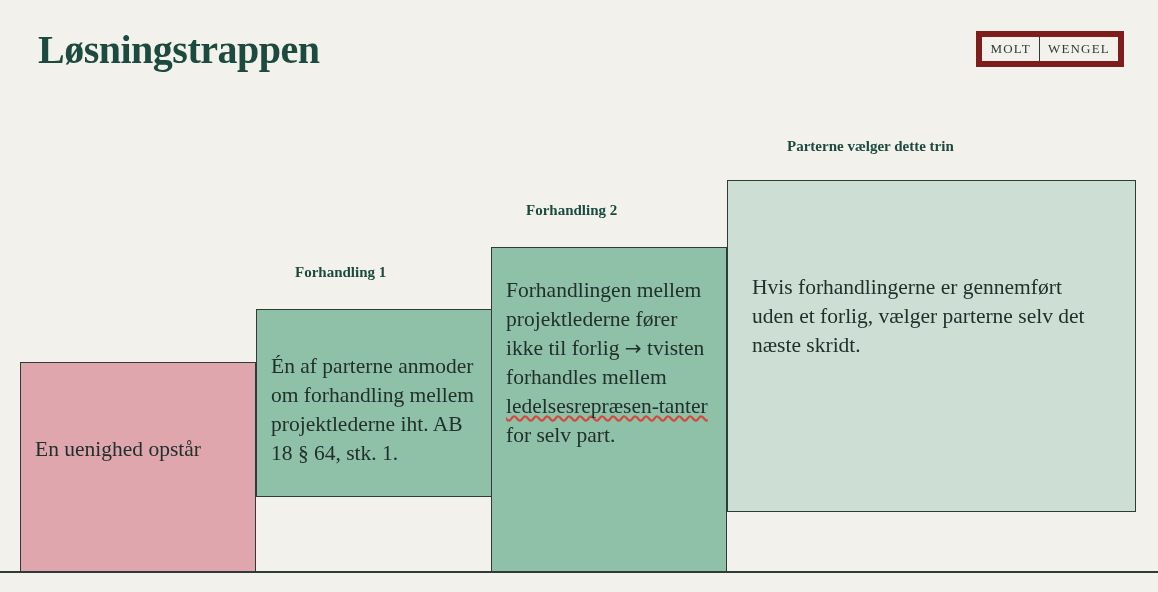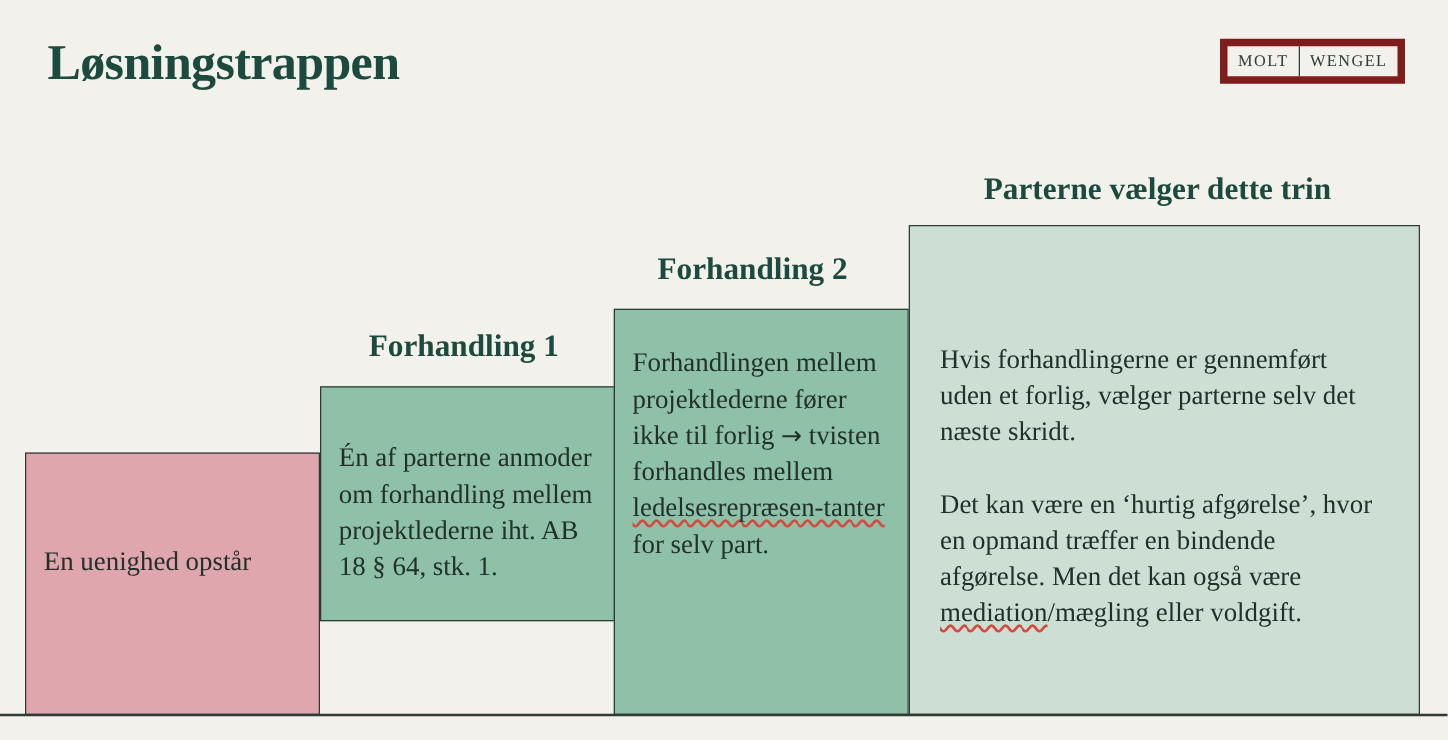--- a/index.html
+++ b/index.html
@@ -65,21 +65,21 @@
     font-family: "Liberation Serif", serif;
     font-size: 21.5px;
     line-height: 29px;
     color: #21302b;
     padding: 0 14px;
   }
   .step-label {
     position: absolute;
     font-family: "Liberation Serif", serif;
     font-weight: bold;
-    font-size: 25px;
+    font-size: 15px;
     color: #1d4a3f;
     white-space: nowrap;
   }
 
   
   #step-1 {
     left: 20px;
     top: 362px;
     width: 236px;
     height: 210px;
@@ -119,21 +119,21 @@
   #label-3 {
     left: 526px;
     top: 202px;
   }
 
   
   #step-4 {
     left: 727px;
     top: 180px;
     width: 409px;
-    height: 392px;
+    height: 332px;
     background: #cddfd4;
   }
   #step-4 .step-body {
     padding-top: 92px;
     padding-left: 24px;
     padding-right: 30px;
   }
   #step-4 .step-body p {
     margin: 0;
   }
@@ -177,17 +177,16 @@
 
 <div class="step-label" id="label-3">Forhandling 2</div>
 <div class="step" id="step-3">
   <div class="step-body"><span>Forhandlingen mellem projektlederne fører ikke til forlig </span><span class="arrow">→</span><span> tvisten forhandles mellem </span><span class="spellerr">ledelsesrepræsen-tanter</span><span> for selv part.</span></div>
 </div>
 
 <div class="step-label" id="label-4">Parterne vælger dette trin</div>
 <div class="step" id="step-4">
   <div class="step-body">
     <p>Hvis forhandlingerne er gennemført uden et forlig, vælger parterne selv det næste skridt.</p>
-    <p><span>Det kan være en ‘hurtig afgørelse’, hvor en opmand træffer en bindende afgørelse. Men det kan også være </span><span class="spellerr">mediation</span><span>/mægling eller voldgift.</span></p>
   </div>
 </div>
 
 <div class="baseline"></div>
 
 </body></html>

